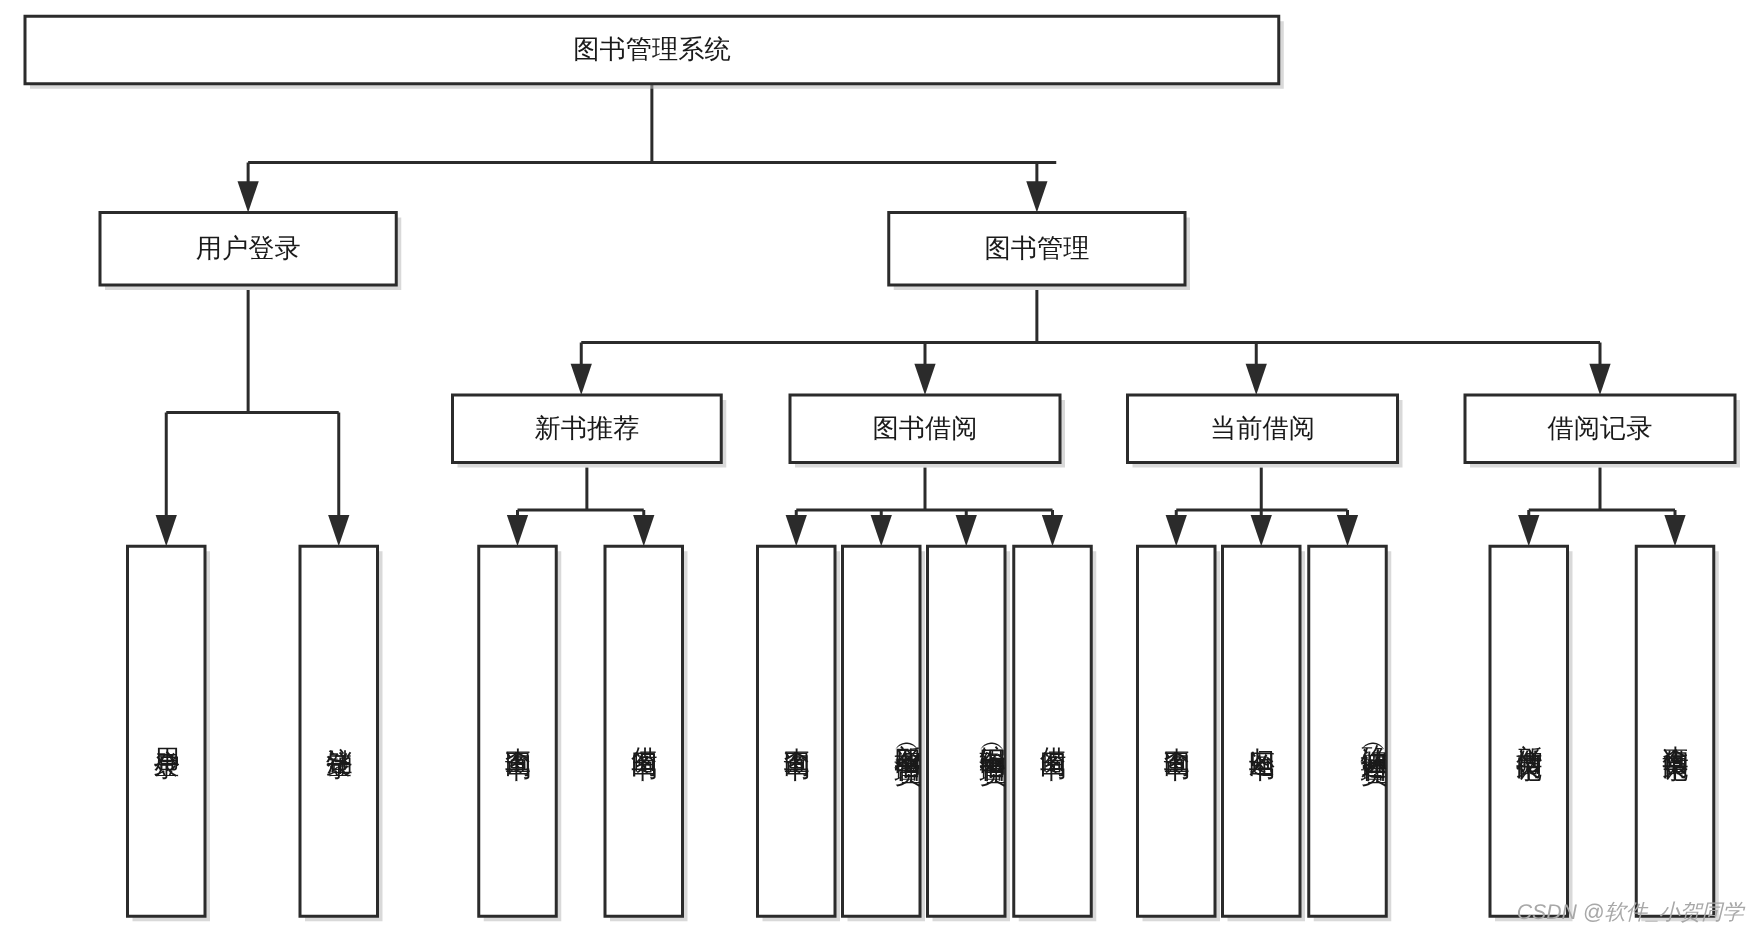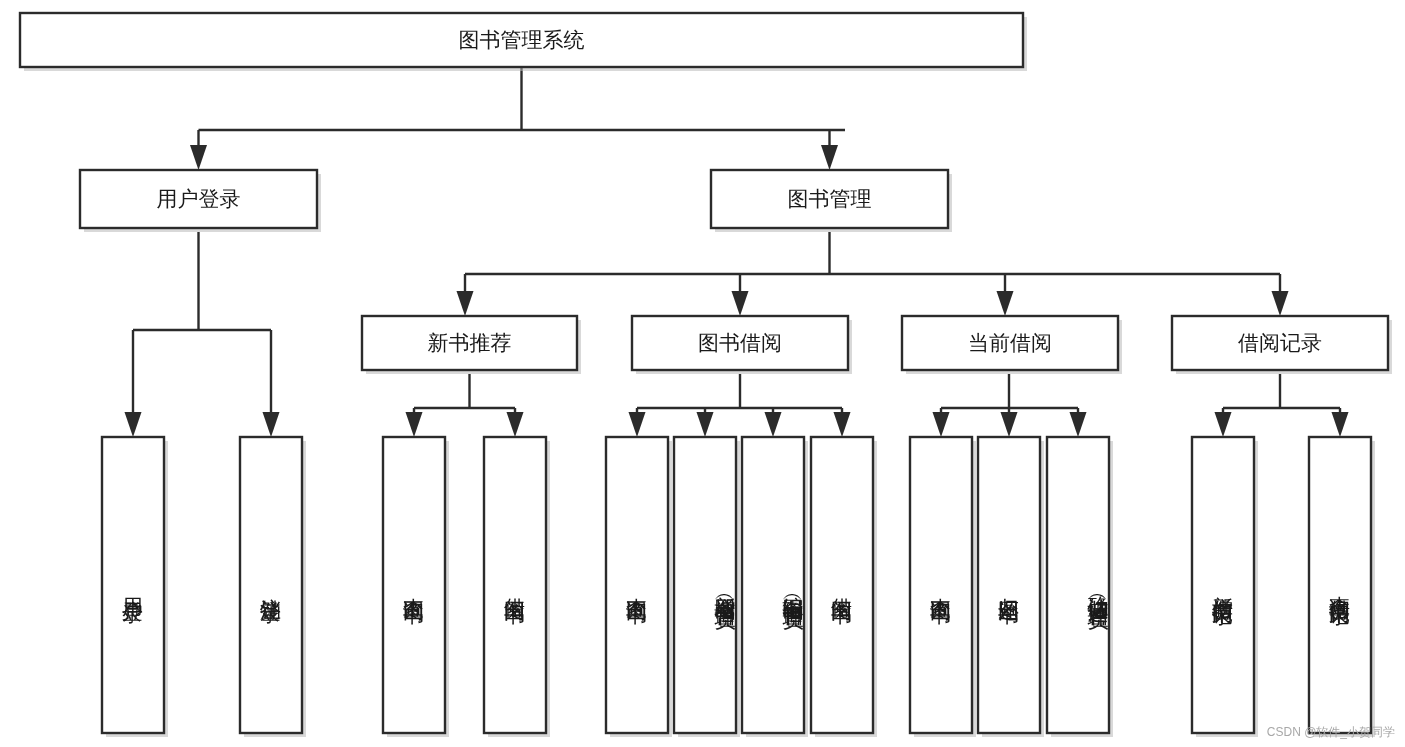--- a/index.html
+++ b/index.html
@@ -70,24 +70,25 @@
     text-align: center;
     white-space: nowrap;
     pointer-events: none;
     user-select: none;
   }
   .watermark {
     position: absolute;
     right: 10px;
     bottom: 6px;
     font-family: "Liberation Sans", "DejaVu Sans", sans-serif;
-    font-size: 12px;
+    font-size: 17px;
     color: #a8a8a8;
     white-space: nowrap;
     user-select: none;
+    font-style: italic;
   }
 </style>
 </head>
 <body>
 
 <div id="stage">
 
   <svg id="diagram" viewBox="0 0 1405 747">
 
     <g>

